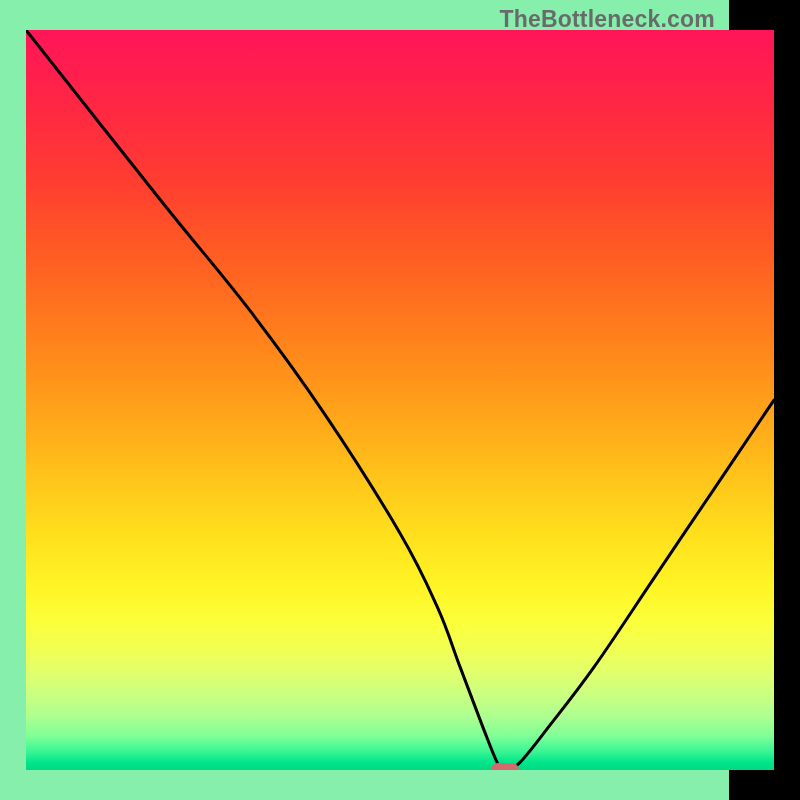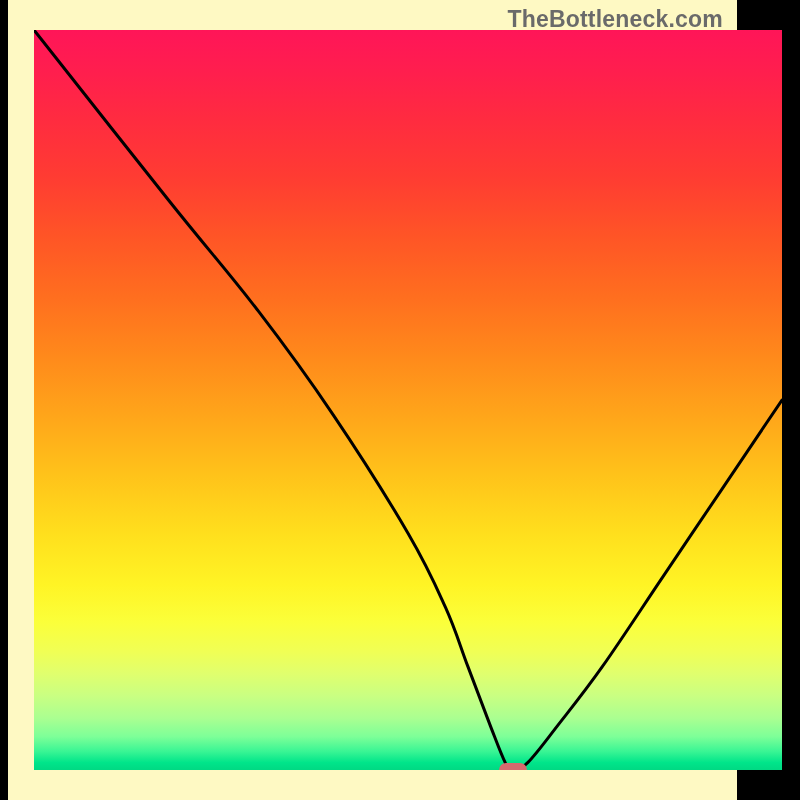--- a/index.html
+++ b/index.html
@@ -8,22 +8,21 @@
     width: 800px;
     height: 800px;
     background: #000;
     overflow: hidden;
     font-family: Arial, Helvetica, sans-serif;
   }
   .chart-container {
     position: relative;
     width: 729px;
     height: 800px;
-    background: #fef9c3;
-    margin-left: 8px;
+    background: #86efac;
   }
   .watermark {
     position: absolute;
     top: 6px;
     right: 14px;
     font-size: 23px;
     font-weight: 600;
     color: #6a6a6a;
     letter-spacing: 0.2px;
     z-index: 5;

